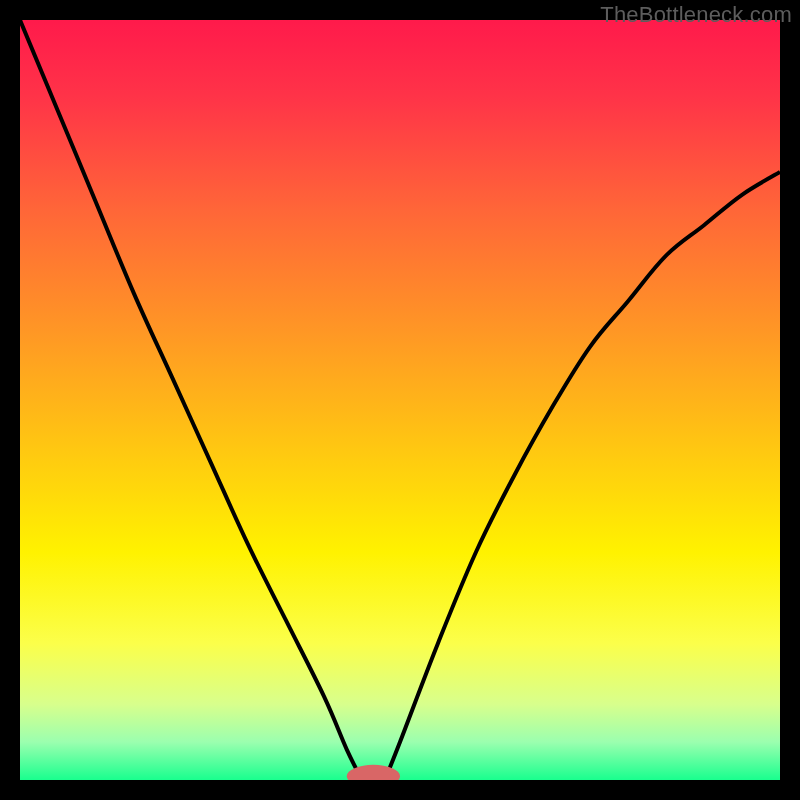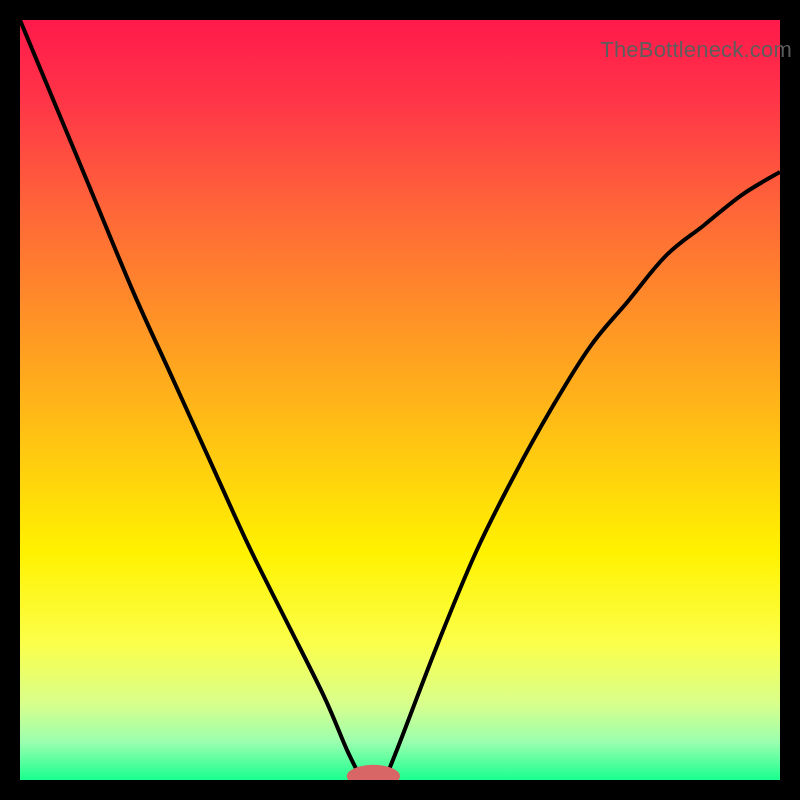--- a/index.html
+++ b/index.html
@@ -27,21 +27,20 @@
   }
   .watermark {
     position: absolute;
     top: 2px;
     right: 8px;
     font-family: Arial, Helvetica, sans-serif;
     font-size: 22px;
     color: #5d5d5d;
     font-weight: 500;
     letter-spacing: 0.2px;
-    margin-top: 35px;
   }
   svg { display: block; }
 </style>
 </head>
 <body>
 
 <div class="frame">
   <svg class="plot-area" viewBox="0 0 100 100" preserveAspectRatio="none">
     <defs>
       <linearGradient id="bg-grad" x1="0" y1="0" x2="0" y2="1">

